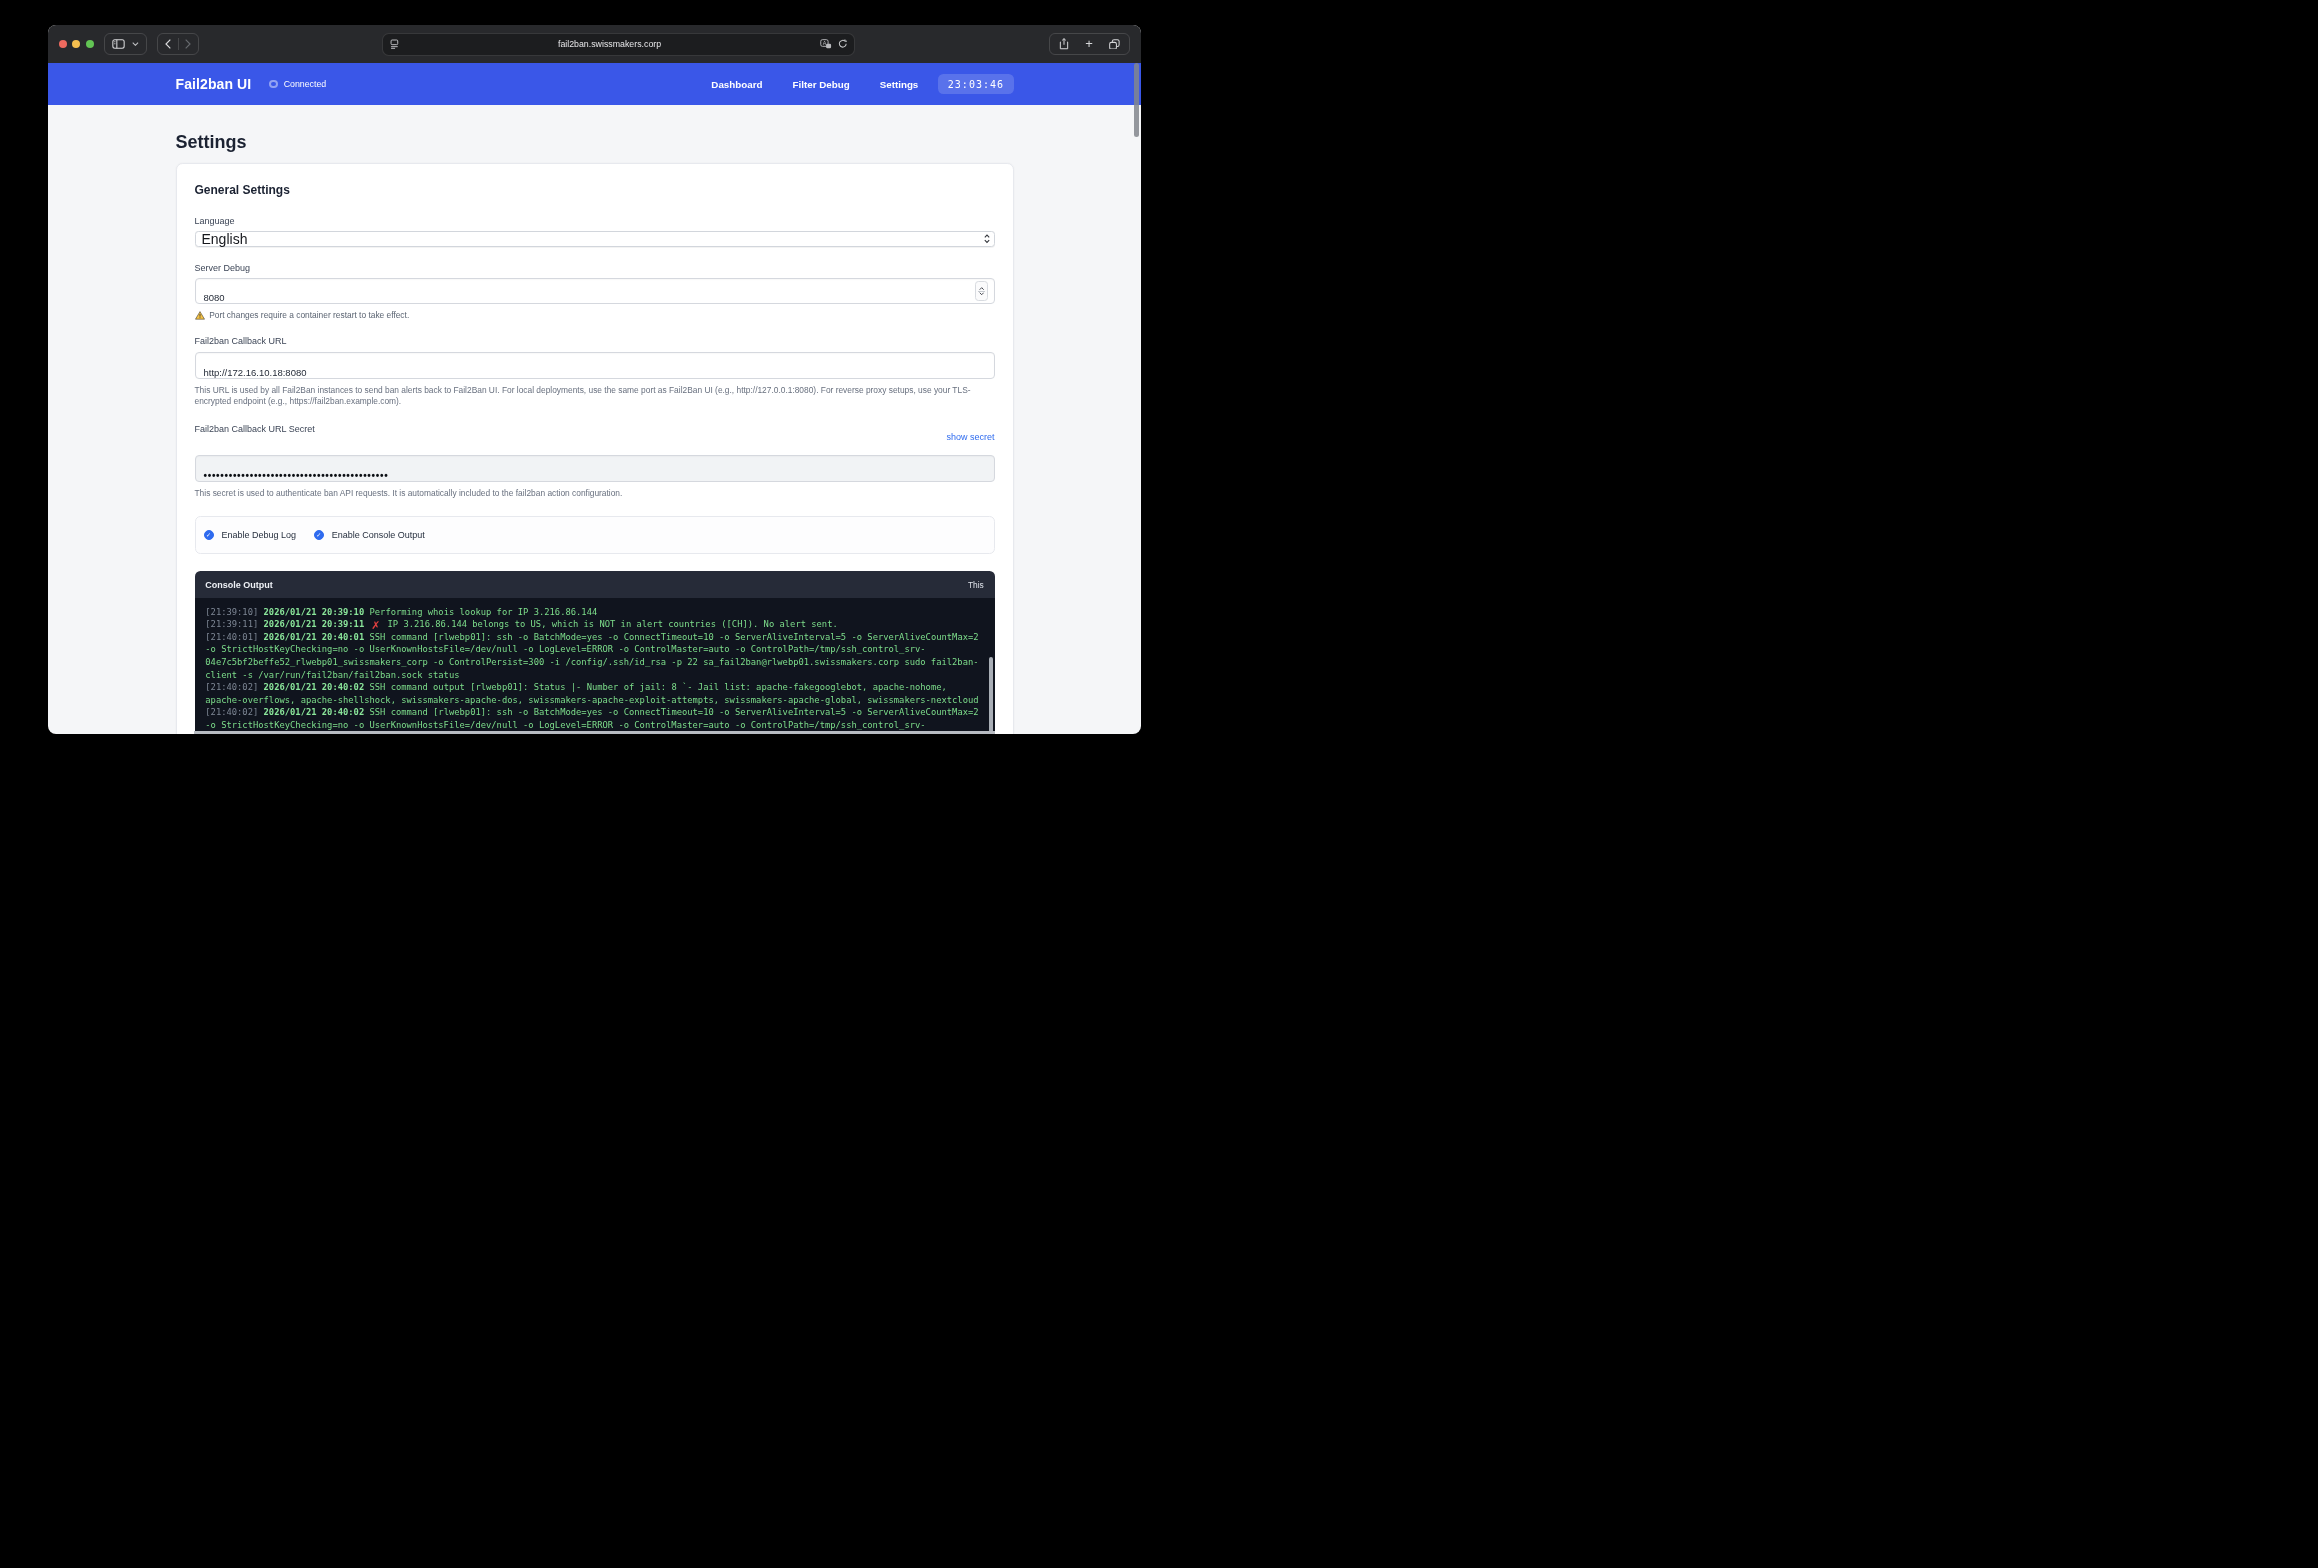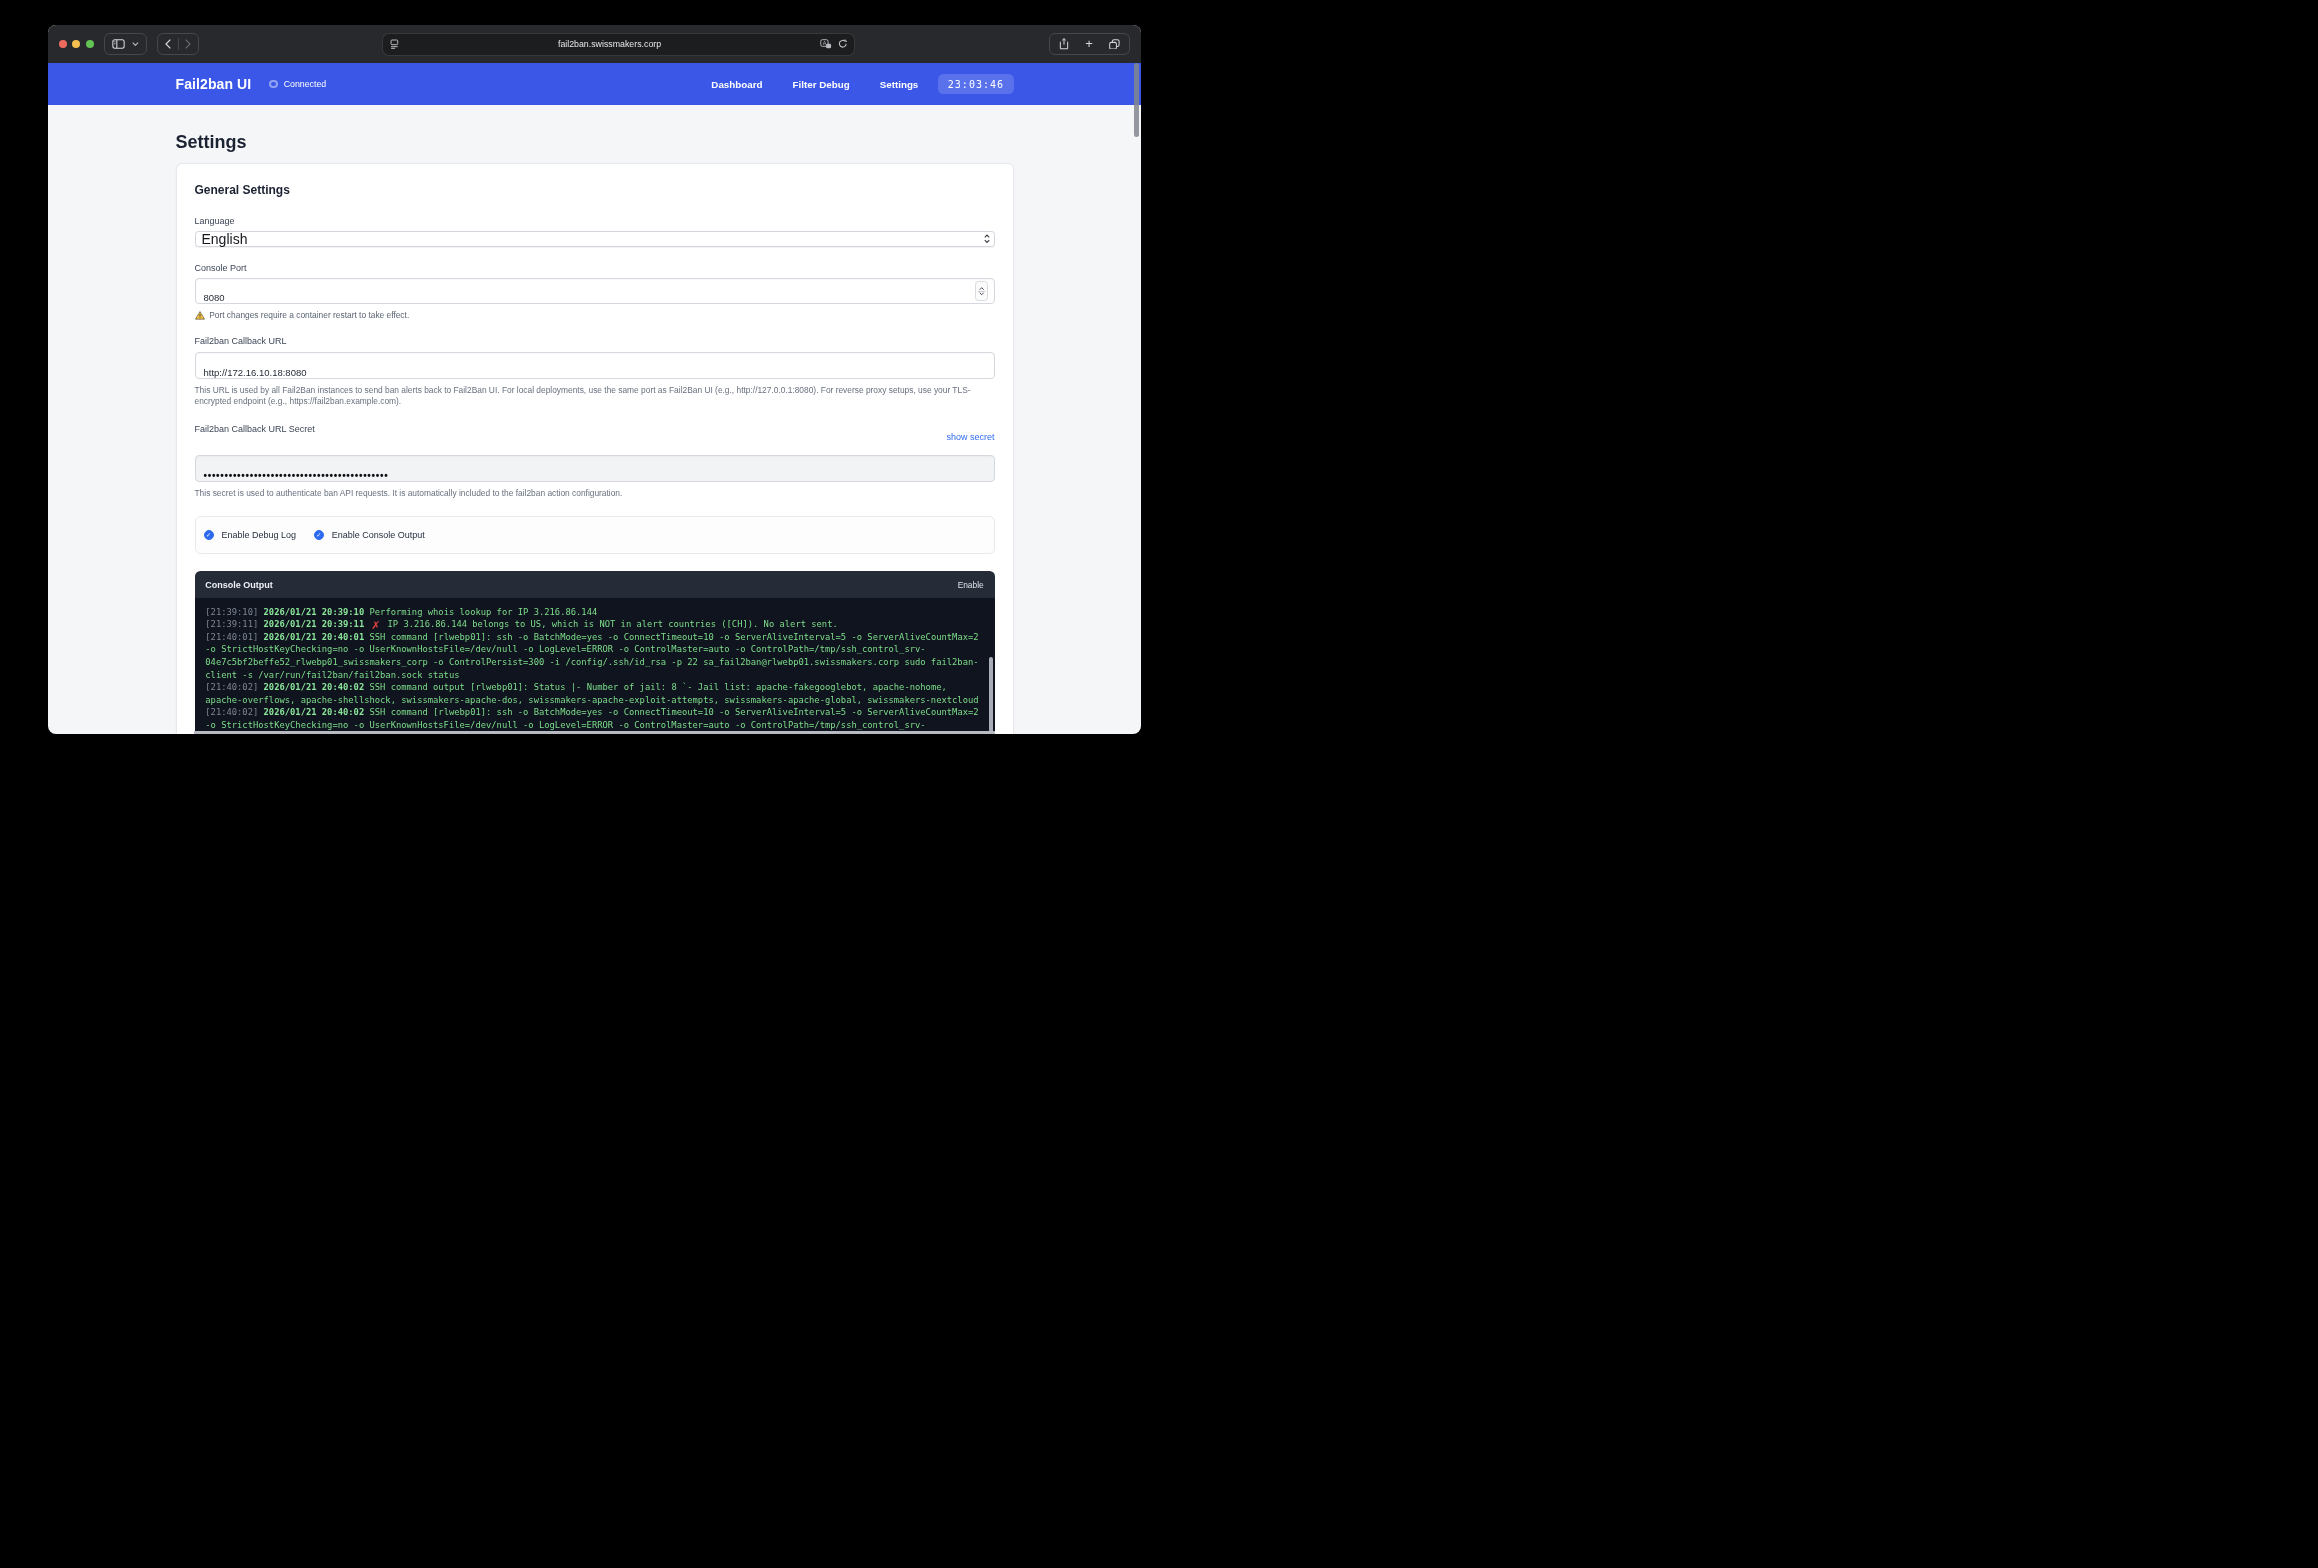--- a/index.html
+++ b/index.html
@@ -215,21 +215,21 @@
             <span class="icbtn">
               <svg width="6" height="9.5" viewBox="0 0 9 14" fill="none" stroke="#33363c" stroke-width="1.6">
                 <polyline points="1.2,5 4.5,1.5 7.8,5"></polyline>
                   <polyline points="1.2,9 4.5,12.5 7.8,9"></polyline>
               </svg>
             </span>
           </div>
         </div>
 
         <div class="sec">
-          <div class="field-label">Console Port</div>
+          <div class="field-label">Server Debug</div>
           <div class="input">
             <span>8080</span>
             <span class="spinner">
               <svg width="5.4" height="3.4" viewBox="0 0 8 5" fill="none" stroke="#3a3e45" stroke-width="1.4">
                   <polyline points="1,4 4,1 7,4"></polyline>
                 </svg>
               <span class="spin-mid"></span>
               <svg width="5.4" height="3.4" viewBox="0 0 8 5" fill="none" stroke="#3a3e45" stroke-width="1.4">
                   <polyline points="1,1 4,4 7,1"></polyline>
                 </svg>
@@ -271,21 +271,21 @@
           </span>
           <span class="toggle">
             <span class="cb on">✓</span>
             <span class="toggle-label">Enable Console Output</span>
           </span>
         </div>
 
         <div class="console">
           <div class="console-head">
             <span class="console-title">Console Output</span>
-            <button class="clear-btn">Enable</button>
+            <button class="clear-btn">This</button>
           </div>
           <div class="console-body">
             <div class="log"><span class="t">[21:39:10]</span> <span class="ts">2026/01/21 20:39:10</span> <span>Performing whois lookup for IP 3.216.86.144</span></div>
             <div class="log"><span class="t">[21:39:11]</span> <span class="ts">2026/01/21 20:39:11</span> <span class="ic ic-cross">✗</span> <span>IP 3.216.86.144 belongs to US, which is NOT in alert countries ([CH]). No alert sent.</span></div>
             <div class="log"><span class="t">[21:40:01]</span> <span class="ts">2026/01/21 20:40:01</span> <span>SSH command [rlwebp01]: ssh -o BatchMode=yes -o ConnectTimeout=10 -o ServerAliveInterval=5 -o ServerAliveCountMax=2 -o StrictHostKeyChecking=no -o UserKnownHostsFile=/dev/null -o LogLevel=ERROR -o ControlMaster=auto -o ControlPath=/tmp/ssh_control_srv-04e7c5bf2beffe52_rlwebp01_swissmakers_corp -o ControlPersist=300 -i /config/.ssh/id_rsa -p 22 sa_fail2ban@rlwebp01.swissmakers.corp sudo fail2ban-client -s /var/run/fail2ban/fail2ban.sock status</span></div>
             <div class="log"><span class="t">[21:40:02]</span> <span class="ts">2026/01/21 20:40:02</span> <span>SSH command output [rlwebp01]: Status |- Number of jail: 8 `- Jail list: apache-fakegooglebot, apache-nohome, apache-overflows, apache-shellshock, swissmakers-apache-dos, swissmakers-apache-exploit-attempts, swissmakers-apache-global, swissmakers-nextcloud</span></div>
             <div class="log"><span class="t">[21:40:02]</span> <span class="ts">2026/01/21 20:40:02</span> <span>SSH command [rlwebp01]: ssh -o BatchMode=yes -o ConnectTimeout=10 -o ServerAliveInterval=5 -o ServerAliveCountMax=2 -o StrictHostKeyChecking=no -o UserKnownHostsFile=/dev/null -o LogLevel=ERROR -o ControlMaster=auto -o ControlPath=/tmp/ssh_control_srv-04e7c5bf2beffe52_rlwebp01_swissmakers_corp -o ControlPersist=300 -i /config/.ssh/id_rsa -p 22 sa_fail2ban@rlwebp01.swissmakers.corp sudo fail2ban-client -s /var/run/fail2ban/fail2ban.sock status</span></div>
             <span class="con-vthumb"></span>
           </div>
         </div>

